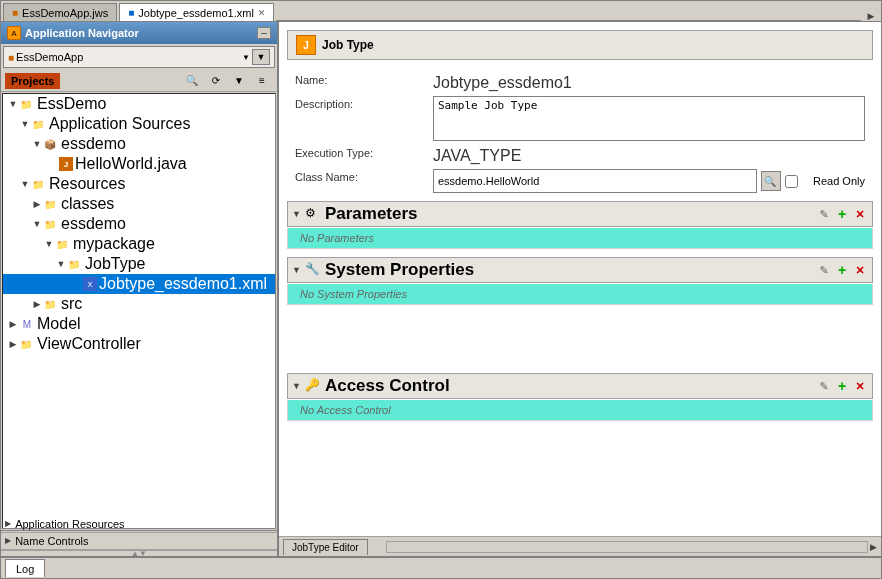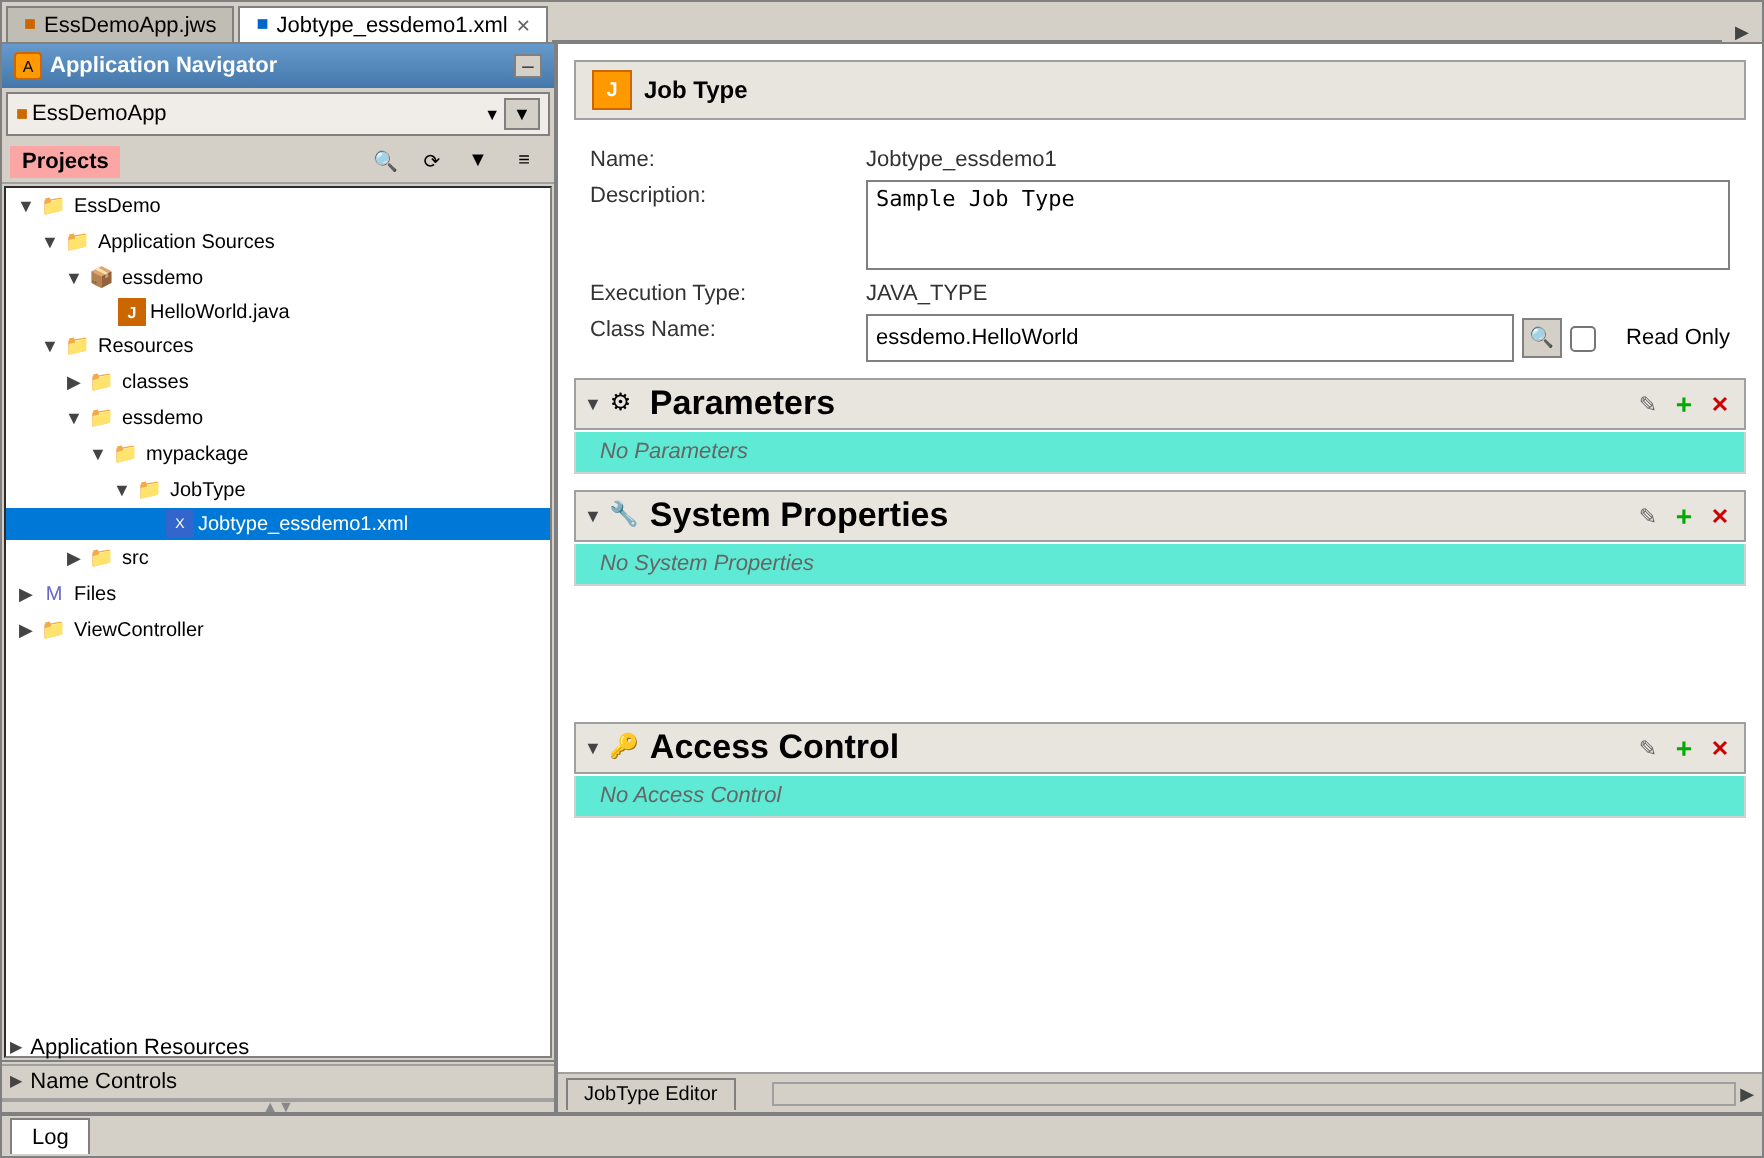--- a/index.html
+++ b/index.html
@@ -24,30 +24,30 @@
     .nav-title-bar { height: 22px; background: linear-gradient(to bottom, #6699cc, #4477aa); display: flex; align-items: center; padding: 0 6px; gap: 4px; }
     .nav-title { color: white; font-size: 11px; font-weight: bold; flex: 1; }
     .nav-title-btn { width: 14px; height: 12px; background: #d4d0c8; border: 1px solid #808080; font-size: 8px; display: flex; align-items: center; justify-content: center; cursor: pointer; }
 
     .nav-dropdown { height: 22px; background: #f0ede8; border: 1px solid #808080; display: flex; align-items: center; padding: 0 4px; margin: 2px; gap: 2px; cursor: pointer; }
     .nav-dropdown-text { flex: 1; font-size: 11px; }
     .nav-dropdown-arrow { font-size: 8px; }
 
     .nav-toolbar { height: 22px; display: flex; align-items: center; padding: 0 4px; gap: 1px; background: #d4d0c8; border-bottom: 1px solid #a0a0a0; }
     
-    .projects-label { font-size: 11px; font-weight: bold; padding: 2px 6px; background: #fca5a5; }
+    .projects-label { font-size: 11px; font-weight: bold; padding: 2px 6px; background: #c2410c; }
     
     .tree { flex: 1; overflow-y: auto; overflow-x: auto; background: white; border: 1px inset #808080; margin: 1px; }
     .tree-item { display: flex; align-items: center; padding: 1px 0; white-space: nowrap; cursor: pointer; }
     .tree-item.selected { background: #0078d7; color: white; }
     .tree-item.selected .tree-label { color: white; }
     .tree-indent { display: inline-block; }
     .tree-expand { width: 12px; height: 12px; display: inline-flex; align-items: center; justify-content: center; cursor: pointer; font-size: 9px; color: #444; }
     .tree-icon { width: 16px; height: 16px; display: inline-flex; align-items: center; justify-content: center; font-size: 10px; margin-right: 2px; }
-    .tree-label { font-size: 10px; }
+    .tree-label { font-size: 16px; }
 
     
     .icon-folder { color: #f5c518; }
     .icon-java { color: #cc6600; font-weight: bold; font-size: 9px; }
     .icon-project { color: #cc6600; }
 
     
     .bottom-tabs { height: 20px; background: #d4d0c8; border-top: 1px solid #808080; display: flex; align-items: center; }
     .expand-arrow { font-size: 8px; margin-right: 4px; color: #444; cursor: pointer; }
 
@@ -70,21 +70,21 @@
     .section-body { padding: 4px 12px; border: 1px solid #d0d0d0; border-top: none; background: #5eead4; margin-bottom: 8px; }
     .section-empty { color: #666; font-size: 11px; font-style: italic; }
 
     
     .jobtype-header { display: flex; align-items: center; padding: 4px 8px; background: #e8e4de; border: 1px solid #a0a0a0; margin-bottom: 8px; gap: 6px; }
     .jobtype-header-icon { width: 20px; height: 20px; background: #ff9900; border: 1px solid #cc6600; display: flex; align-items: center; justify-content: center; font-size: 10px; color: white; font-weight: bold; }
     .jobtype-header-title { font-size: 12px; font-weight: bold; }
 
     .form-grid { display: grid; grid-template-columns: 130px 1fr; gap: 4px 8px; padding: 4px 8px 8px; align-items: start; }
     .form-label { font-size: 11px; color: #333; padding-top: 2px; }
-    .form-value { font-size: 11px; color: #333; padding-top: 2px; }
+    .form-value { font-size: 16px; color: #333; padding-top: 2px; }
     .form-input { height: 24px; border: 1px solid #808080; background: white; padding: 1px 4px; font-size: 11px; width: 100%; }
     .form-textarea { height: 50px; border: 1px solid #808080; background: white; padding: 2px 4px; font-size: 11px; width: 100%; resize: none; }
     .form-input-row { display: flex; align-items: center; gap: 4px; }
     .form-search-btn { width: 20px; height: 20px; background: #d4d0c8; border: 1px solid #808080; display: flex; align-items: center; justify-content: center; cursor: pointer; font-size: 10px; }
     .checkbox-row { display: flex; align-items: flex-start; gap: 15px; }
 
     
     .editor-bottom { height: 20px; background: #d4d0c8; border-top: 1px solid #a0a0a0; display: flex; align-items: center; padding: 0 4px; }
     .editor-tab { height: 16px; padding: 0 8px; background: #c0bdb5; border: 1px solid #808080; border-bottom: none; font-size: 10px; display: flex; align-items: center; cursor: pointer; margin-right: 16px; }
     .editor-tab.active { background: #d4d0c8; }
@@ -217,21 +217,21 @@
           <span class="tree-indent" style="width:28px;"></span>
           <span class="tree-expand">▶</span>
           <span class="tree-icon icon-folder">📁</span>
           <span class="tree-label">src</span>
         </div>
 
         <div class="tree-item">
           <span class="tree-indent" style="width:4px;"></span>
           <span class="tree-expand">▶</span>
           <span class="tree-icon" style="color:#6666cc;">M</span>
-          <span class="tree-label">Files</span>
+          <span class="tree-label">Model</span>
         </div>
 
         <div class="tree-item">
           <span class="tree-indent" style="width:4px;"></span>
           <span class="tree-expand">▶</span>
           <span class="tree-icon icon-folder">📁</span>
           <span class="tree-label">ViewController</span>
         </div>
       </div>
 

